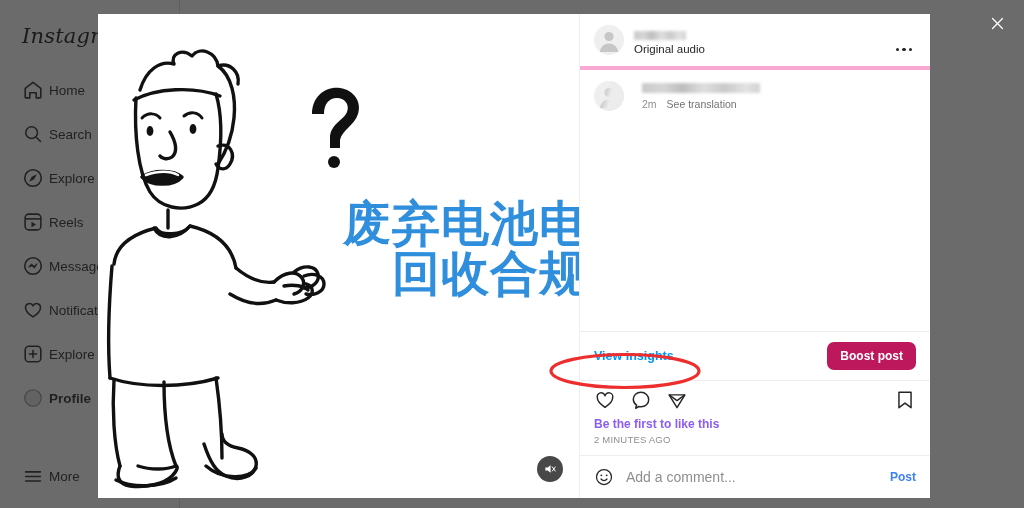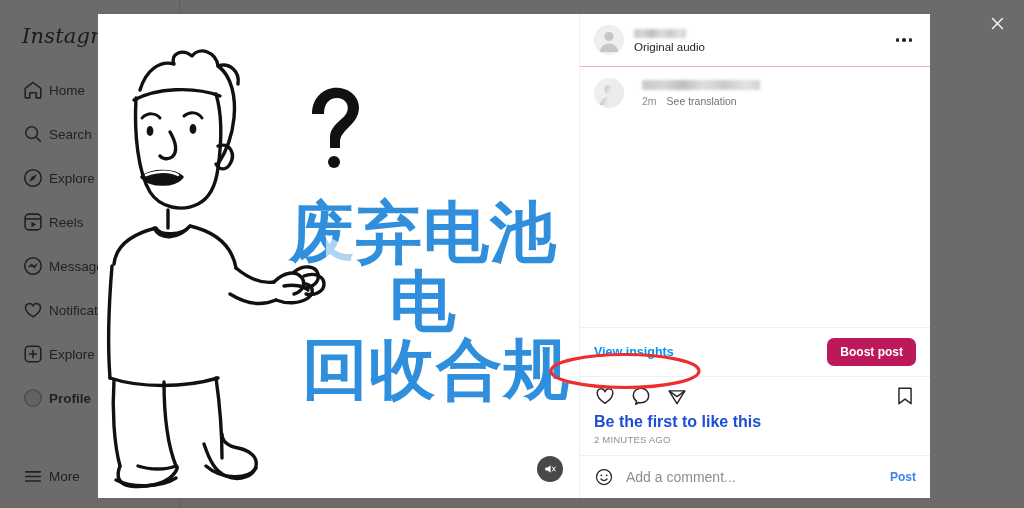--- a/index.html
+++ b/index.html
@@ -60,44 +60,44 @@
   
   .media {
     position: relative; width: 482px; height: 484px;
     background: #ffffff; overflow: hidden;
     border-right: 1px solid #efefef;
   }
   .cartoon { position: absolute; left: 0; top: 0; width: 300px; height: 484px; }
   .cn-text {
     position: absolute; left: 160px; top: 185px; width: 330px;
     font-family: "DejaVu Sans", sans-serif;
-    font-weight: bold; font-size: 66px; line-height: 1.04;
+    font-weight: bold; font-size: 48px; line-height: 1.04;
     color: #2f8fdd; letter-spacing: 1px;
-    text-align: center;
+    text-align: right;
   }
   .cn-line2 { padding-left: 26px; }
   .play-btn {
     position: absolute; left: 50%; top: 50%;
     transform: translate(-50%, -50%);
     width: 74px; height: 74px; z-index: 3; opacity: .72;
   }
   .mute-btn {
     position: absolute; right: 16px; bottom: 16px;
     width: 26px; height: 26px; border-radius: 50%;
     background: rgba(20,20,20,.78);
     display: flex; align-items: center; justify-content: center;
     cursor: pointer; z-index: 4;
   }
 
   
   .info { width: 350px; height: 484px; display: flex; flex-direction: column; background: #fff; }
 
   .post-header {
-    display: flex; align-items: center; gap: 10px;
-    padding: 11px 14px; border-bottom: 1px solid #f9a8d4; flex: none;
+    display: flex; align-items: flex-end; gap: 10px;
+    padding: 11px 14px; border-bottom: 4px solid #f9a8d4; flex: none;
   }
   .avatar {
     width: 30px; height: 30px; border-radius: 50%;
     background: #efefef; flex: none; position: relative; overflow: hidden;
   }
   .avatar.blurred::after {
     content: ""; position: absolute; inset: 0;
     background: linear-gradient(105deg, rgba(236,236,236,0) 40%, #ececec 55%);
   }
   .hdr-texts { flex: 1 1 auto; min-width: 0; }
@@ -136,21 +136,21 @@
 
   .actions-bar {
     padding: 8px 14px 2px 14px; border-top: 1px solid #efefef; flex: none;
     display: flex; align-items: center;
   }
   .action-left { display: flex; gap: 14px; align-items: center; }
   .act-icon { width: 22px; height: 22px; cursor: pointer; display: block; }
   .action-right { margin-left: auto; }
 
   .likes-block { padding: 4px 14px 10px 14px; flex: none; }
-  .likes-text { font-size: 16px; color: #1d4ed8; font-weight: bold; }
+  .likes-text { font-size: 12px; color: #8b5cf6; font-weight: bold; }
   .time-text { font-size: 9.5px; color: #8e8e8e; letter-spacing: .2px; margin-top: 3px; }
 
   .add-comment {
     display: flex; align-items: center; gap: 12px;
     padding: 11px 14px; border-top: 1px solid #efefef; flex: none;
   }
   .cmt-input {
     flex: 1 1 auto; border: none; outline: none;
     font-size: 14px; color: #262626;
     font-family: "Liberation Sans", sans-serif; background: transparent;

